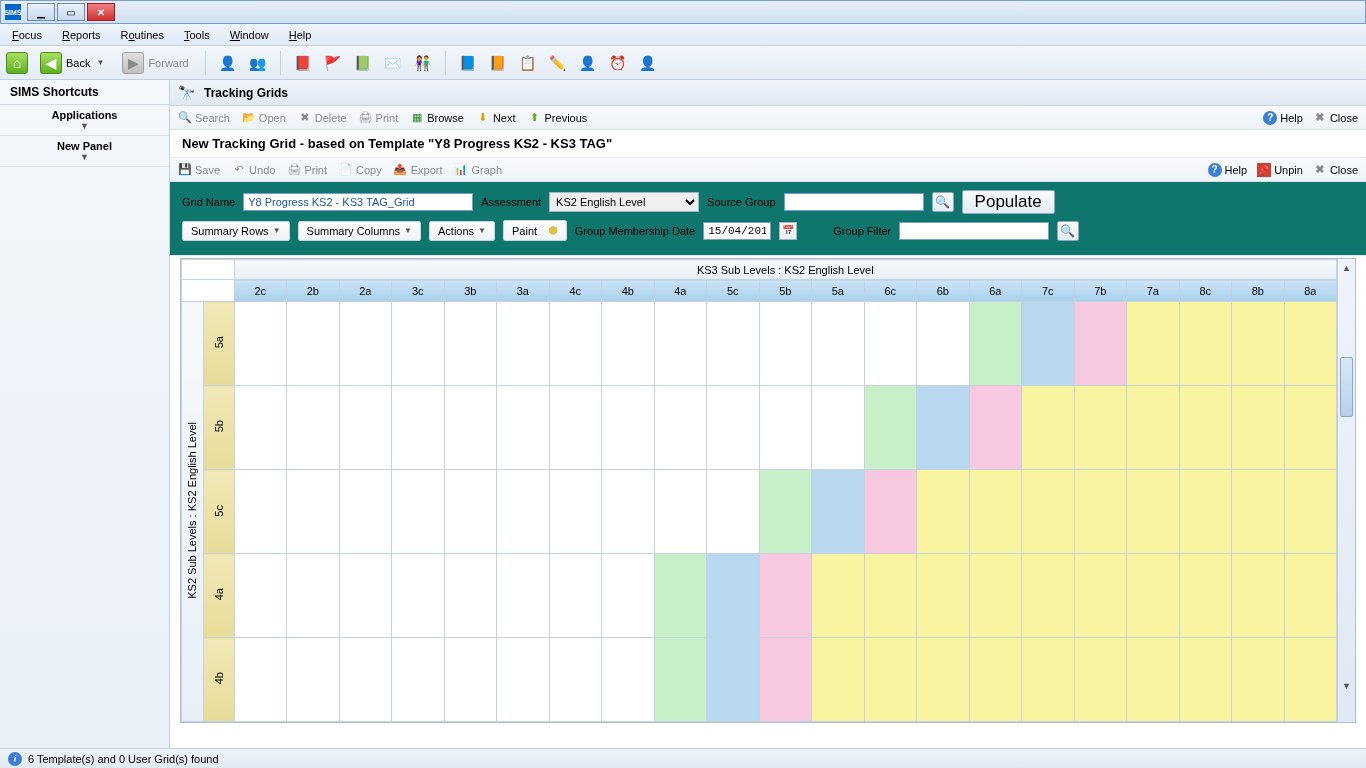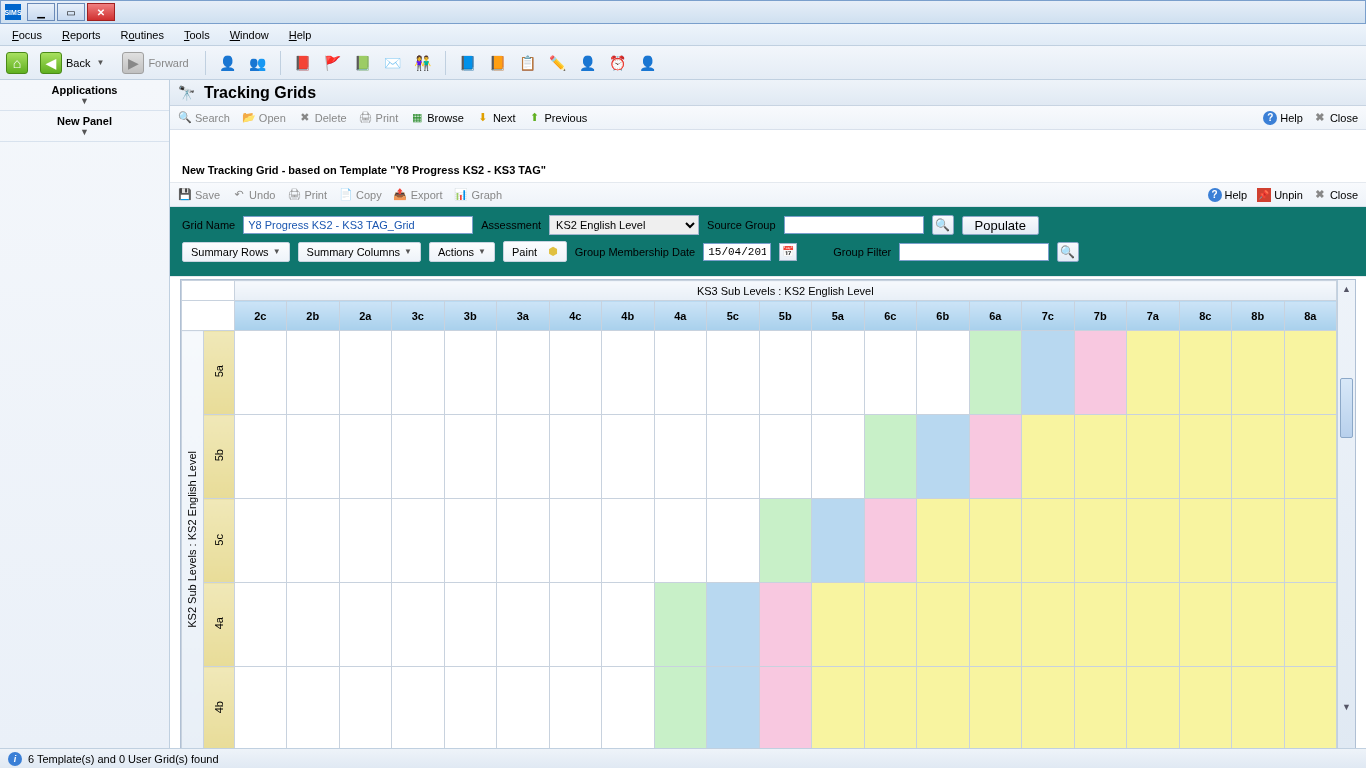--- a/index.html
+++ b/index.html
@@ -35,56 +35,56 @@
 .sidebar-header { padding: 5px 10px; font-weight: bold; font-size: 12px; border-bottom: 1px solid #d0dae8; }
 .sidebar-item { padding: 4px 10px; font-weight: bold; border-bottom: 1px solid #d8e2ee; display: flex; justify-content: space-between; align-items: center; cursor: pointer; flex-direction: column; }
 .sidebar-item .caret { font-size: 9px; color: #555; }
 
 
 .main { flex: 1; display: flex; flex-direction: column; background: #fff; }
 
 
 .panel-header { height: 26px; background: linear-gradient(#eef3f9,#e0e9f3); border-bottom: 1px solid #c8d4e2; display: flex; align-items: center; padding: 0 8px; gap: 8px; }
 .panel-header .binoc { width: 18px; height: 16px; display: inline-block; font-size: 14px; }
-.panel-header .panel-title { font-weight: bold; font-size: 16px; }
+.panel-header .panel-title { font-weight: bold; font-size: 12px; }
 
 
 .action-row { height: 24px; background: linear-gradient(#f8fafd,#eef3f9); border-bottom: 1px solid #d8e0eb; display: flex; align-items: center; padding: 0 8px; gap: 12px; }
 .action-item { display: flex; align-items: center; gap: 3px; color: #888; cursor: pointer; }
 .action-item.active { color: #000; }
 .action-item .ic { width: 14px; height: 14px; display: inline-flex; align-items: center; justify-content: center; font-size: 11px; }
 .action-right { margin-left: auto; display: flex; align-items: center; gap: 10px; }
 .help-icon { width: 14px; height: 14px; border-radius: 50%; background: #3a7fd6; color: white; display: inline-flex; align-items: center; justify-content: center; font-size: 10px; font-weight: bold; cursor: pointer; }
 .unpin-icon { width: 14px; height: 14px; background: #d04030; display: inline-flex; align-items: center; justify-content: center; color: white; font-size: 9px; }
 .close-x { width: 14px; height: 14px; display: inline-flex; align-items: center; justify-content: center; color: #888; font-weight: bold; }
 
 
-.doc-title-row { padding: 6px 12px; font-weight: bold; font-size: 11px; background: #fff; border-bottom: 1px solid #e4e9ef; margin-top: 28px; }
+.doc-title-row { padding: 6px 12px; font-weight: bold; font-size: 13px; background: #fff; border-bottom: 1px solid #e4e9ef; }
 
 
 .filter-area { padding: 8px 12px; background: #0f766e; border-bottom: 1px solid #e4e9ef; }
 .filter-row { display: flex; align-items: center; gap: 8px; margin-bottom: 6px; flex-wrap: wrap; }
 .filter-row label { font-size: 11px; }
 .filter-row input[type=text] { border: 1px solid #7a9fcc; padding: 1px 4px; font-size: 11px; height: 18px; }
 .filter-row .grid-name-input { width: 230px; background: #fff; color: #1a56b0; border: 1px solid #6090d0; }
 .filter-row select { border: 1px solid #a0b4cc; font-size: 11px; height: 20px; padding: 0 2px; }
-.filter-row .btn { border: 1px solid #8ca8c8; background: linear-gradient(#f8fafd,#e4ecf5); padding: 1px 12px; font-size: 13px; cursor: pointer; border-radius: 2px; }
+.filter-row .btn { border: 1px solid #8ca8c8; background: linear-gradient(#f8fafd,#e4ecf5); padding: 1px 12px; font-size: 17px; cursor: pointer; border-radius: 2px; }
 .filter-row .icon-btn { width: 22px; height: 20px; border: 1px solid #8ca8c8; background: linear-gradient(#f8fafd,#e4ecf5); display: inline-flex; align-items: center; justify-content: center; cursor: pointer; border-radius: 2px; font-size: 12px; }
 .dropdown-btn { border: 1px solid #c8d4e0; background: linear-gradient(#fcfdfe,#eef3f9); padding: 3px 8px; font-size: 11px; cursor: pointer; display: inline-flex; align-items: center; gap: 4px; border-radius: 2px; }
 .dropdown-btn .dd-caret { font-size: 8px; color: #555; }
 .date-input { width: 68px; font-family: Liberation Mono, monospace; }
 .cal-icon { width: 18px; height: 18px; border: 1px solid #a0b4cc; background: linear-gradient(#fff,#e8eef6); display: inline-flex; align-items: center; justify-content: center; font-size: 10px; cursor: pointer; }
 
 
 .grid-container { flex: 1; overflow: auto; padding: 2px 10px 0 10px; position: relative; }
 .grid-scroll { border: 1px solid #b0c0d4; position: relative; }
 table.tracking-grid { border-collapse: collapse; background: #fff; width: 100%; }
 table.tracking-grid th, table.tracking-grid td { border: 1px solid #c8d2de; text-align: center; font-size: 11px; }
 .col-group-header { background: linear-gradient(#f6f9fc,#e8eff7); font-weight: normal; height: 20px; }
-.col-header { background: linear-gradient(#cce4f7,#a8d0ec); height: 30px; font-weight: bold; }
+.col-header { background: linear-gradient(#cce4f7,#a8d0ec); height: 22px; font-weight: normal; }
 .row-group-cell { background: linear-gradient(#f6f9fc,#e8eff7); width: 20px; position: relative; }
 .row-group-cell .vertical-text { writing-mode: vertical-rl; transform: rotate(180deg); white-space: nowrap; font-size: 11px; padding: 10px 2px; display: inline-block; }
 .row-header { background: linear-gradient(#f0e8b8,#e8dc98); width: 28px; height: 84px; position: relative; }
 .row-header .vertical-text { writing-mode: vertical-rl; transform: rotate(180deg); display: inline-block; font-size: 11px; }
 td.cell { width: 48px; height: 84px; }
 .c-white { background: #fff; }
 .c-green { background: #c8f0c8; }
 .c-blue  { background: #b8d8f0; }
 .c-pink  { background: #f8c8e0; }
 .c-yellow{ background: #f8f4a0; }
@@ -145,20 +145,21 @@
   <div class="tb-icon">📋</div>
   <div class="tb-icon">✏️</div>
   <div class="tb-icon">👤</div>
   <div class="tb-icon">⏰</div>
   <div class="tb-icon">👤</div>
 </div>
 
 <div class="layout">
 
   <div class="sidebar">
+    <div class="sidebar-header">SIMS Shortcuts</div>
     <div class="sidebar-item">
       <span>Applications</span>
       <span class="caret">▼</span>
     </div>
     <div class="sidebar-item">
       <span>New Panel</span>
       <span class="caret">▼</span>
     </div>
   </div>
 

